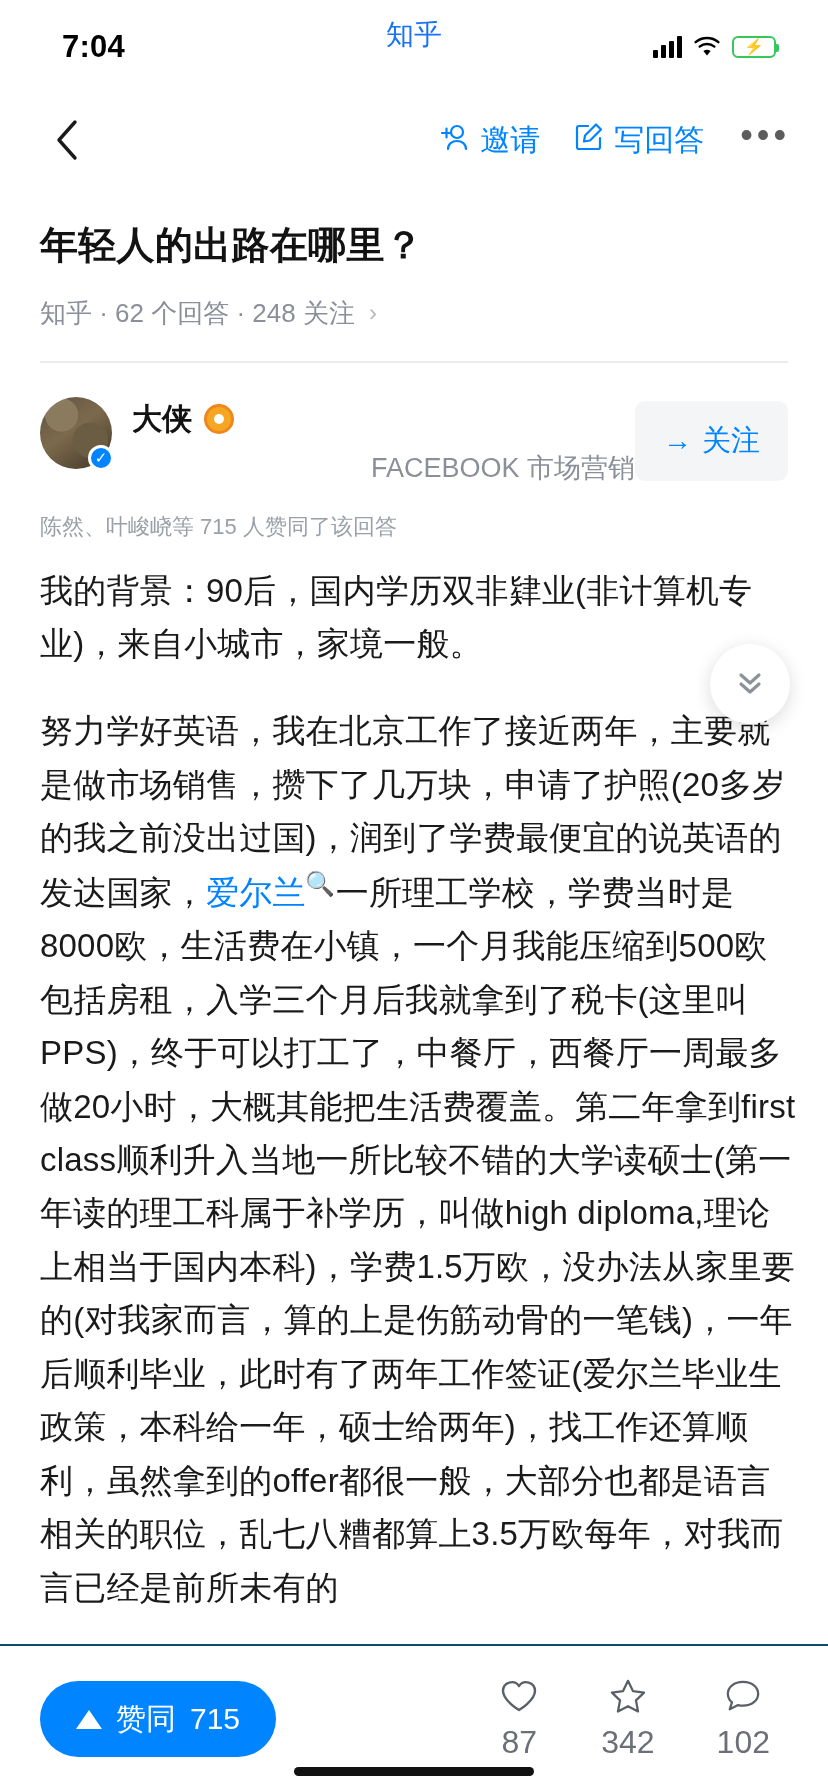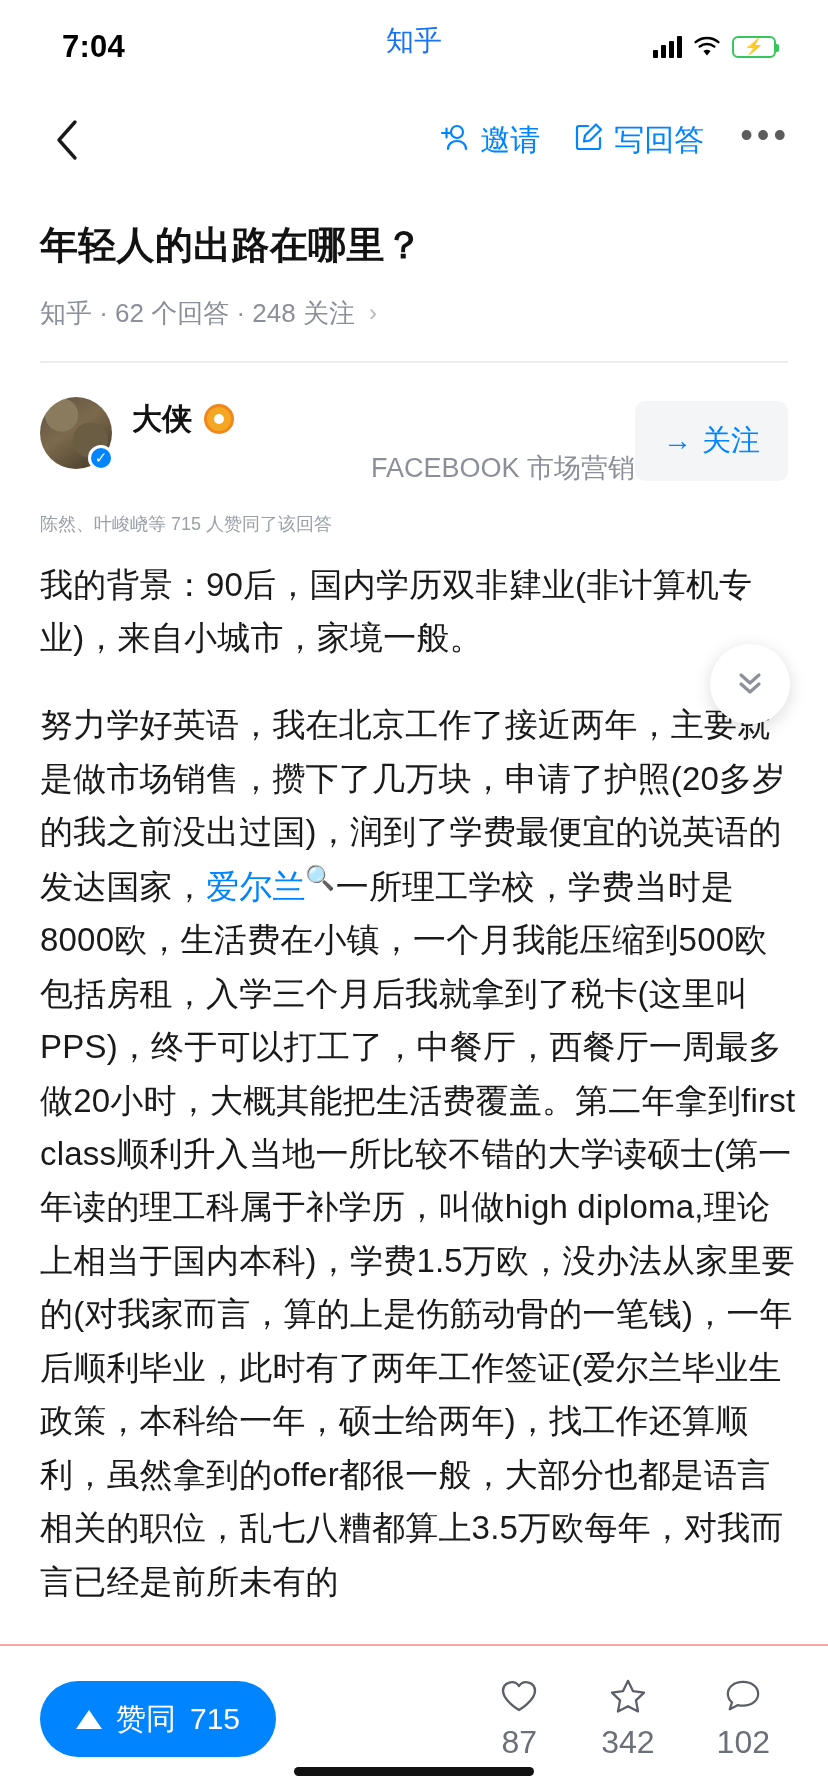--- a/index.html
+++ b/index.html
@@ -24,21 +24,21 @@
   }
   .status-time {
     font-size: 31px;
     font-weight: 600;
     letter-spacing: 0.2px;
     color: #000;
   }
   .status-center {
     position: absolute;
     left: 0; right: 0;
-    top: 22px;
+    top: 16px;
     text-align: center;
     font-size: 28px;
     color: #1772f6;
     font-weight: 500;
     pointer-events: none;
   }
   .status-right {
     display: flex;
     align-items: center;
     gap: 11px;
@@ -225,21 +225,21 @@
     padding: 20px 28px;
     display: flex;
     align-items: center;
     gap: 10px;
     font-family: inherit;
   }
 
   
   .voters {
     padding: 26px 40px 0 40px;
-    font-size: 18px;
+    font-size: 22px;
     color: #9aa0a8;
   }
 
   
   .answer {
     padding: 22px 29px 0 40px;
     font-size: 33px;
     line-height: 1.62;
     color: #1a1a1a;
     letter-spacing: 0.2px;
@@ -268,21 +268,21 @@
     justify-content: center;
     color: #8d9299;
   }
 
   
   .bottombar {
     position: absolute;
     left: 0; right: 0; bottom: 0;
     height: 148px;
     background: #fff;
-    border-top: 2px solid #fca5a5;
+    border-top: 2px solid #0c4a6e;
     display: flex;
     align-items: center;
     padding: 0 40px;
   }
   .upvote {
     background: #0084ff;
     color: #fff;
     border: none;
     border-radius: 44px;
     height: 76px;

